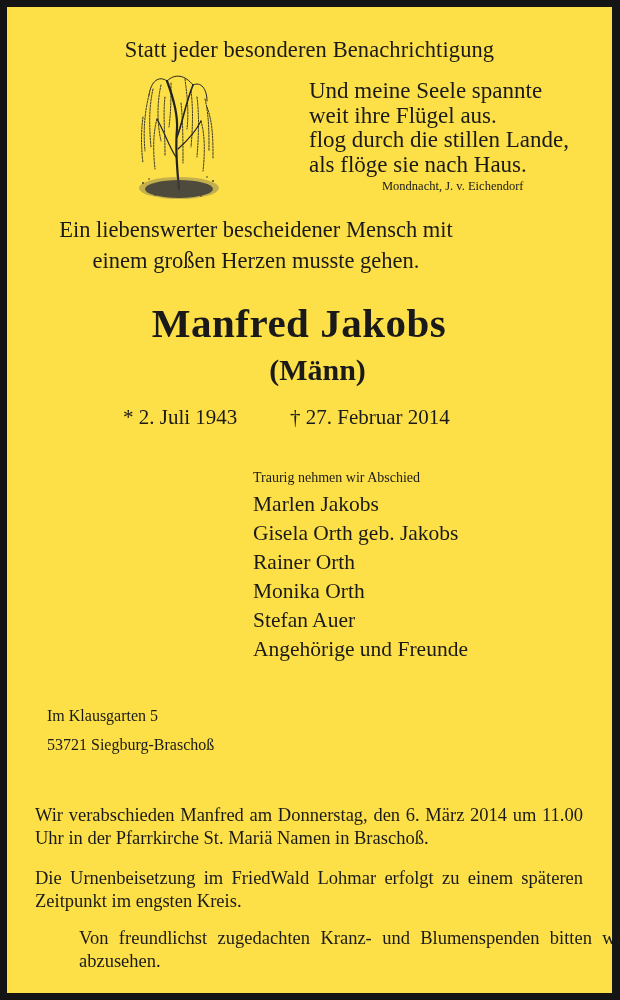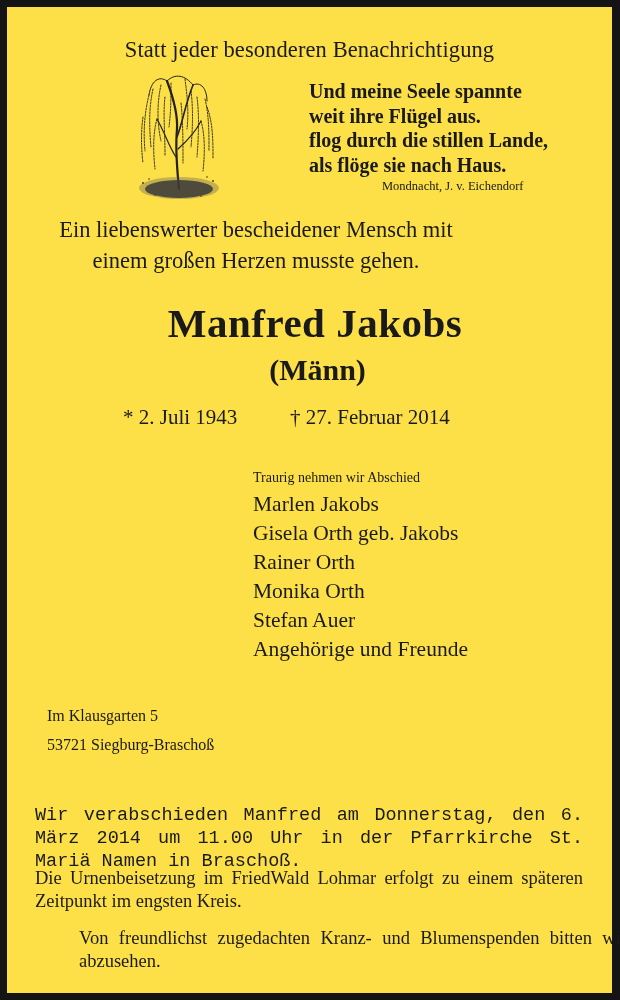--- a/index.html
+++ b/index.html
@@ -5,35 +5,35 @@
     html, body { margin: 0; padding: 0; background: #141414; }
     body { width: 620px; height: 1000px; position: relative; overflow: hidden; }
     .frame {
       position: absolute; left: 7px; top: 7px; width: 605px; height: 986px;
       background: #fde047; color: #1a1a1a;
       font-family: "Liberation Serif", "DejaVu Serif", serif;
     }
     .abs { position: absolute; white-space: nowrap; }
     .header { left: 0; width: 605px; top: 30px; text-align: center; font-size: 22.5px; letter-spacing: 0.1px; }
     .tree { position: absolute; left: 128px; top: 60px; width: 84px; height: 134px; }
-    .poem { left: 302px; top: 72px; font-size: 20px; line-height: 24.5px; font-weight: bold; }
+    .poem { left: 302px; top: 72px; font-size: 23px; line-height: 24.5px; }
     .poem div { height: 24.5px; }
     .attribution { left: 375px; top: 172px; font-size: 12.5px; }
     .tagline { left: 0; width: 498px; top: 207px; text-align: center; font-size: 22.5px; line-height: 31px; }
-    .name { left: 16px; width: 584px; top: 292px; text-align: center; font-size: 41px; font-weight: bold; letter-spacing: 0.5px; }
+    .name { left: 0; width: 584px; top: 292px; text-align: center; font-size: 41px; font-weight: bold; letter-spacing: 0.5px; }
     .nickname { left: 0; width: 605px; top: 346px; text-align: center; font-size: 30px; font-weight: bold; margin-left: 8px; }
     .dates { left: 0; width: 605px; top: 398px; font-size: 21px; }
     .dates .birth { position: absolute; left: 116px; }
     .dates .death { position: absolute; left: 283px; }
     .mourners { left: 246px; top: 458px; }
     .mourners .intro { font-size: 14px; height: 25px; line-height: 25px; }
     .mourners .m { font-size: 21.5px; height: 29px; line-height: 29px; }
     .address { left: 28px; top: 694px; font-size: 16px; line-height: 29px; margin-left: 12px; }
     .para { position: absolute; left: 28px; width: 548px; font-size: 18.5px; line-height: 23px; text-align: justify; text-align-last: left; }
-    .p1 { top: 797px; font-family: Liberation Mono, monospace; }
+    .p1 { top: 797px; }
     .p2 { top: 860px; }
     .p3 { top: 920px; margin-left: 44px; }
   </style>
 </head>
 <body>
 
 <div class="frame">
 
   <div class="abs header">Statt jeder besonderen Benachrichtigung</div>
 

